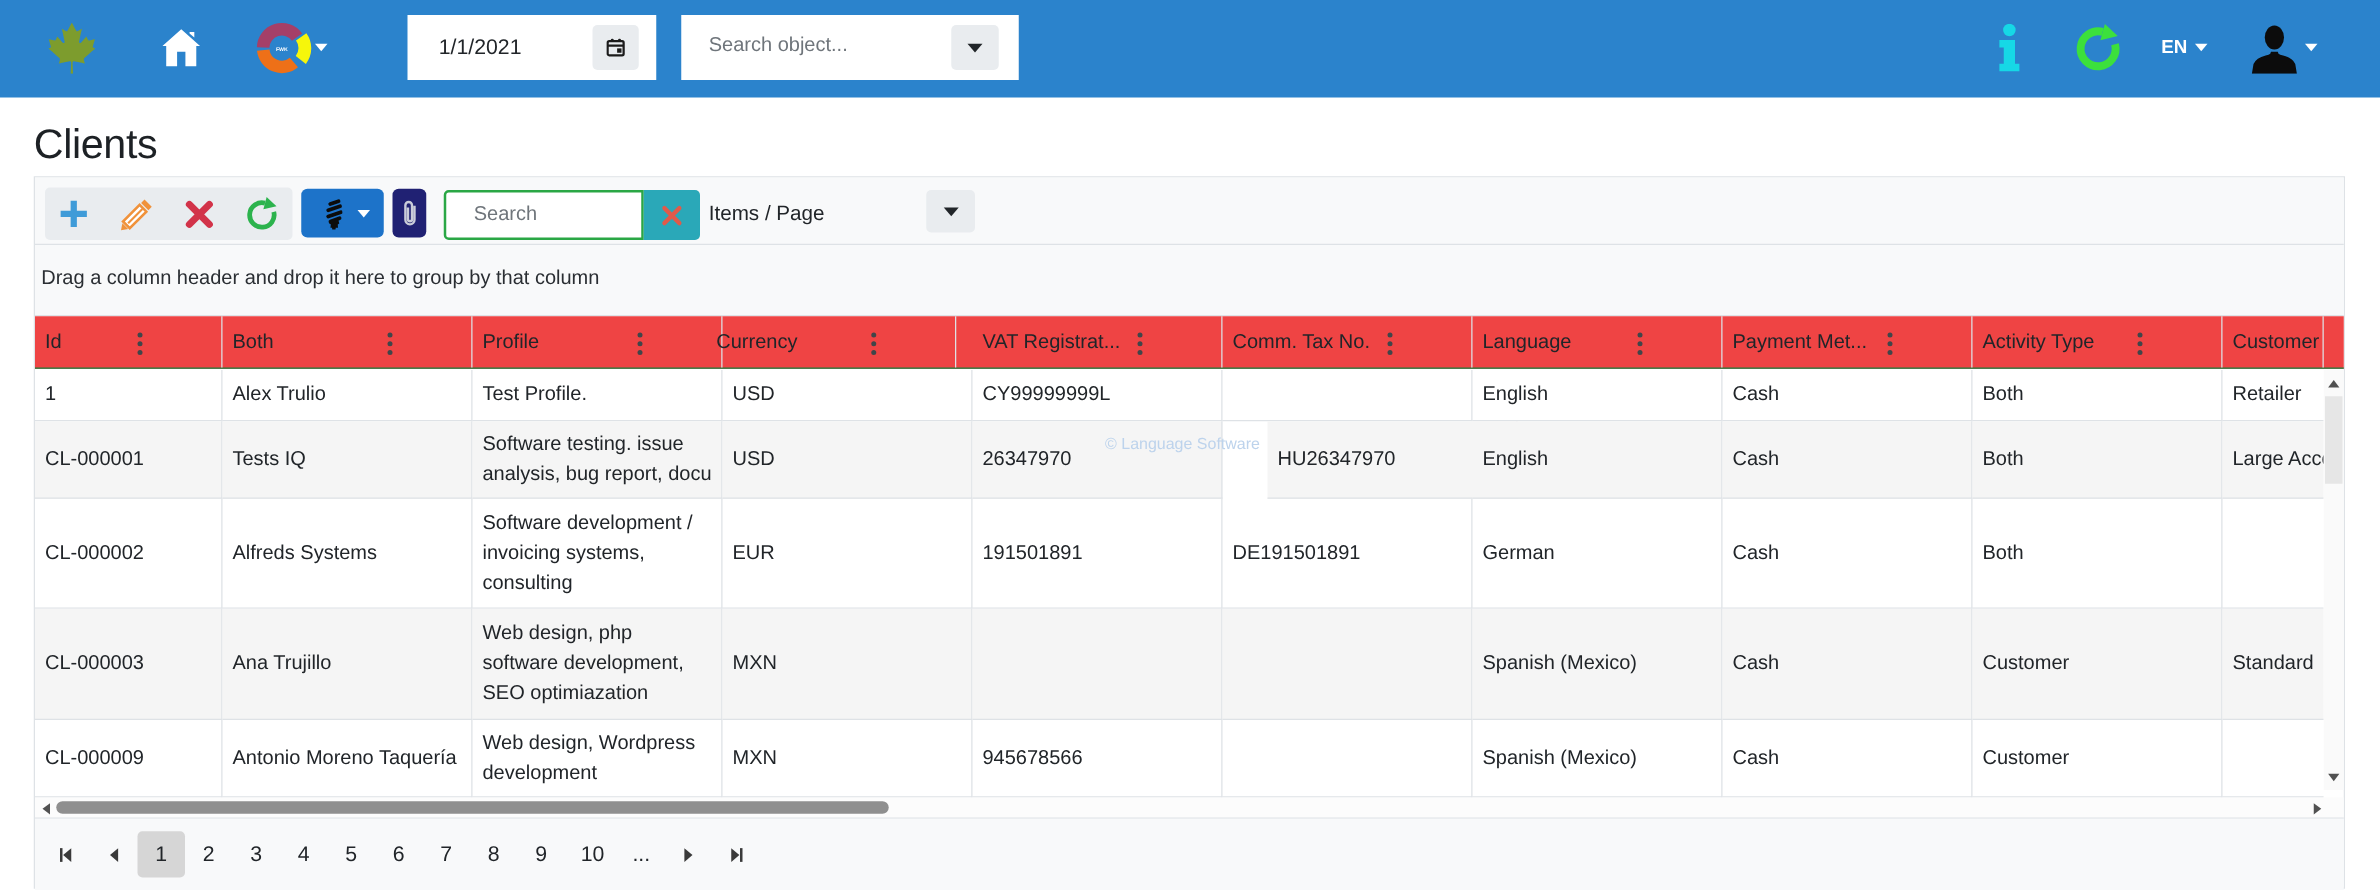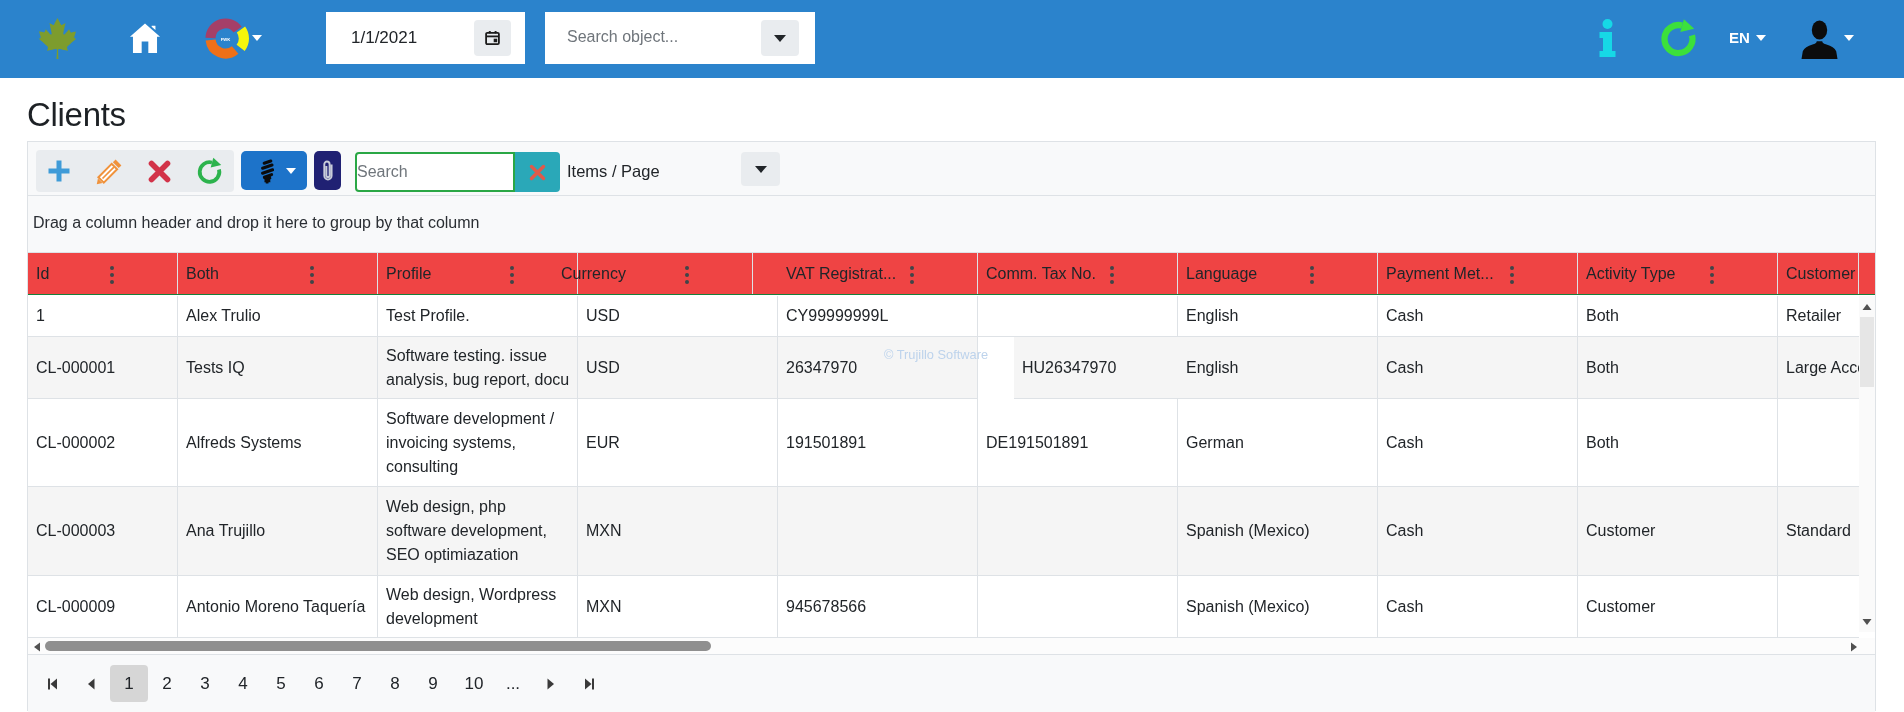--- a/index.html
+++ b/index.html
@@ -25,21 +25,21 @@
 #heading { position:absolute; left:27px; top:96px; font-size:33px; letter-spacing:-0.3px; color:#1d2125; font-weight:400; }
 
 
 #grid { position:absolute; left:27px; top:141px; width:1849px; height:570px; border:1px solid #dee2e6; background:#fff; }
 #toolbar { position:absolute; left:0; top:0; width:1847px; height:54px; background:#f8f9fa; border-bottom:1px solid #dee2e6; }
 #btngroup { position:absolute; left:8px; top:8px; width:198px; height:42px; background:#e9ecef; border-radius:4px; }
 .tbtn { position:absolute; top:9px; height:39px; border-radius:5px; }
 #bluebtn { left:213px; width:66px; background:#1d73c9; }
 #navybtn { left:286px; width:27px; background:#202173; }
 #searchinput { position:absolute; left:327px; top:10px; width:160px; height:40px; background:#fff; border:2px solid #2aa745; border-radius:4px 0 0 4px; }
-#searchph { position:absolute; left:0; top:9px; font-size:16px; color:#6f757b; }
+#searchph { position:absolute; left:22px; top:9px; font-size:16px; color:#6f757b; }
 #tealbtn { position:absolute; left:487px; top:10px; width:45px; height:40px; background:#2aa8b8; border-radius:0 4px 4px 0; }
 #itemslabel { position:absolute; left:539px; top:20px; font-size:16.5px; color:#212529; }
 #toolcaret { position:absolute; left:713px; top:10px; width:39px; height:34px; background:#e9ecef; border-radius:4px; }
 
 #droprow { position:absolute; left:0; top:54px; width:1847px; height:57px; background:#f8f9fa; border-bottom:1px solid #dee2e6; }
 #droprow span { position:absolute; left:5px; top:18px; font-size:16px; color:#2a2e33; }
 
 
 #thead { position:absolute; left:0; top:111px; width:1847px; height:42px; background:#ef4444; border-bottom:1px solid #15803d; }
 .hc { position:absolute; top:0; height:41px; border-right:1px solid #dee2e6; }
@@ -204,21 +204,21 @@
           </span>
         </div>
         <div class="hc" style="left: 350px; width: 200px;">
           <span class="t">Profile</span>
           <span class="dots">
             <i style="top:0"></i>
             <i style="top:7px"></i>
             <i style="top:14px"></i>
           </span>
         </div>
-        <div class="hc" style="left: 525px; width: 200px;">
+        <div class="hc" style="left: 537px; width: 200px;">
           <span class="t">Currency</span>
           <span class="dots">
             <i style="top:0"></i>
             <i style="top:7px"></i>
             <i style="top:14px"></i>
           </span>
         </div>
         <div class="hc" style="left: 750px; width: 200px;">
           <span class="t">VAT Registrat...</span>
           <span class="dots">
@@ -483,14 +483,14 @@
         </div>
         <div class="parr" style="left: 554px;">
           <svg width="14" height="14" viewBox="0 0 14 14">
             <path fill="#3a3a3a" d="M3 1.5 L9.5 7 L3 12.5 Z"></path>
             <rect x="10" y="1.5" width="2" height="11" fill="#3a3a3a"></rect>
           </svg>
         </div>
       </div>
   </div>
 
-  <div style="position:absolute; left:884px; top:347px; font-size:12.8px; color:#bdd3ec;">© Trujillo Software</div>
+  <div style="position:absolute; left:884px; top:347px; font-size:12.8px; color:#bdd3ec;">© Language Software</div>
 </div>
 
 </body></html>

